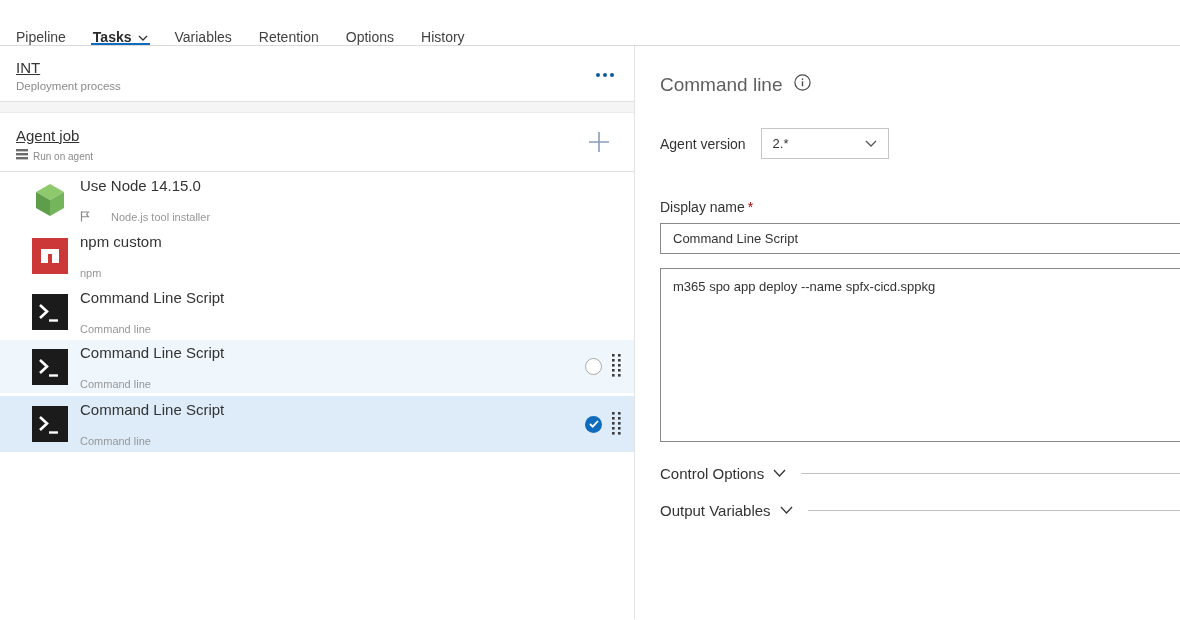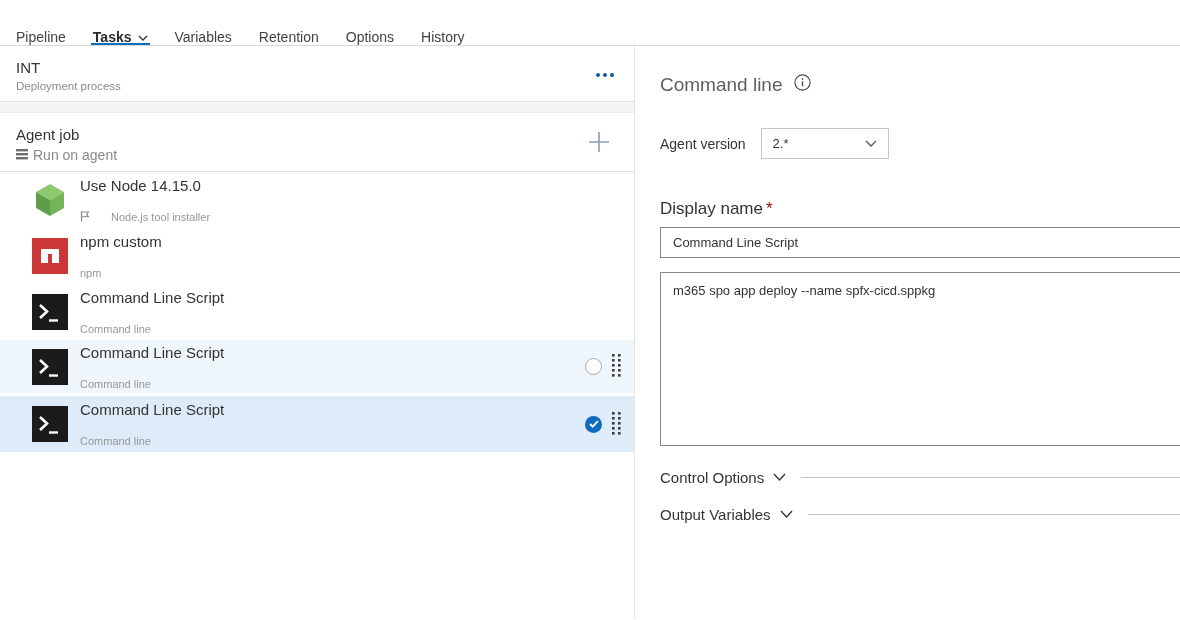--- a/index.html
+++ b/index.html
@@ -35,34 +35,34 @@
     display: flex; flex-direction: column; background: #fff;
   }
   .right { flex: 1; padding: 22px 0 0 25px; overflow: hidden; }
 
   
   .pipe-card {
     height: 56px; padding: 8px 18px 6px 16px;
     border-bottom: 1px solid #e1e1e1;
     display: flex; justify-content: space-between; align-items: center;
   }
-  .card-title { font-size: 15px; color: #333; line-height: 19px; }
+  .card-title { font-size: 15px; color: #333; line-height: 19px; text-decoration: underline; }
   .card-sub { font-size: 11.5px; color: #8a8a8a; margin-top: 3px; }
   .more-btn { display: flex; gap: 3px; padding: 6px 2px; cursor: pointer; }
   .more-btn i { width: 4px; height: 4px; border-radius: 50%; background: #0f5b99; }
 
   .gray-gap { height: 11px; background: #f5f5f5; border-bottom: 1px solid #ececec; }
 
   
   .agent-card {
     height: 59px; padding: 9px 14px 6px 16px;
     border-bottom: 1px solid #e1e1e1;
     display: flex; justify-content: space-between; align-items: center;
   }
-  .agent-sub { font-size: 14px; color: #8a8a8a; margin-top: 3px; display: flex; align-items: flex-start; gap: 5px; }
+  .agent-sub { font-size: 10px; color: #8a8a8a; margin-top: 3px; display: flex; align-items: flex-end; gap: 5px; }
   .plus-btn { padding: 2px 8px; cursor: pointer; }
 
   
   .task-row {
     height: 56px; display: flex; align-items: center;
     padding-left: 32px; padding-right: 12px; cursor: pointer;
   }
   .task-row.hover   { background: #eff6fc; border-bottom: 3px solid #fff; }
   .task-row.selected{ background: #deecf9; }
   .task-icon { width: 36px; height: 36px; margin-right: 12px; flex: none; }
@@ -83,21 +83,21 @@
     font-size: 19px; font-weight: normal; color: #5f5f5f;
     display: flex; align-items: center; gap: 11px; margin: 6px 0 32px;
   }
   .version-row { display: flex; align-items: center; gap: 15px; margin-bottom: 40px; }
   .version-label { font-size: 14px; color: #333; }
   .select-box {
     width: 128px; height: 31px; border: 1px solid #c6c6c6; background: #fff;
     display: flex; align-items: center; justify-content: space-between;
     padding: 0 11px; font-size: 13px; color: #333; cursor: pointer;
   }
-  .field-label { font-size: 17px; color: #333; margin-bottom: 8px; }
+  .field-label { font-size: 14px; color: #333; margin-bottom: 8px; }
   .req { color: #a80000; margin-left: 3px; }
   .text-input {
     display: block; width: 552px; height: 31px;
     border: 1px solid #8a8886; background: #fff; padding: 0 12px;
     font-family: "Liberation Sans", sans-serif; font-size: 13px; color: #333;
     margin-bottom: 14px; outline: none;
   }
   .script-area {
     display: block; width: 552px; height: 174px;
     border: 1px solid #8a8886; background: #fff; padding: 9px 12px;

